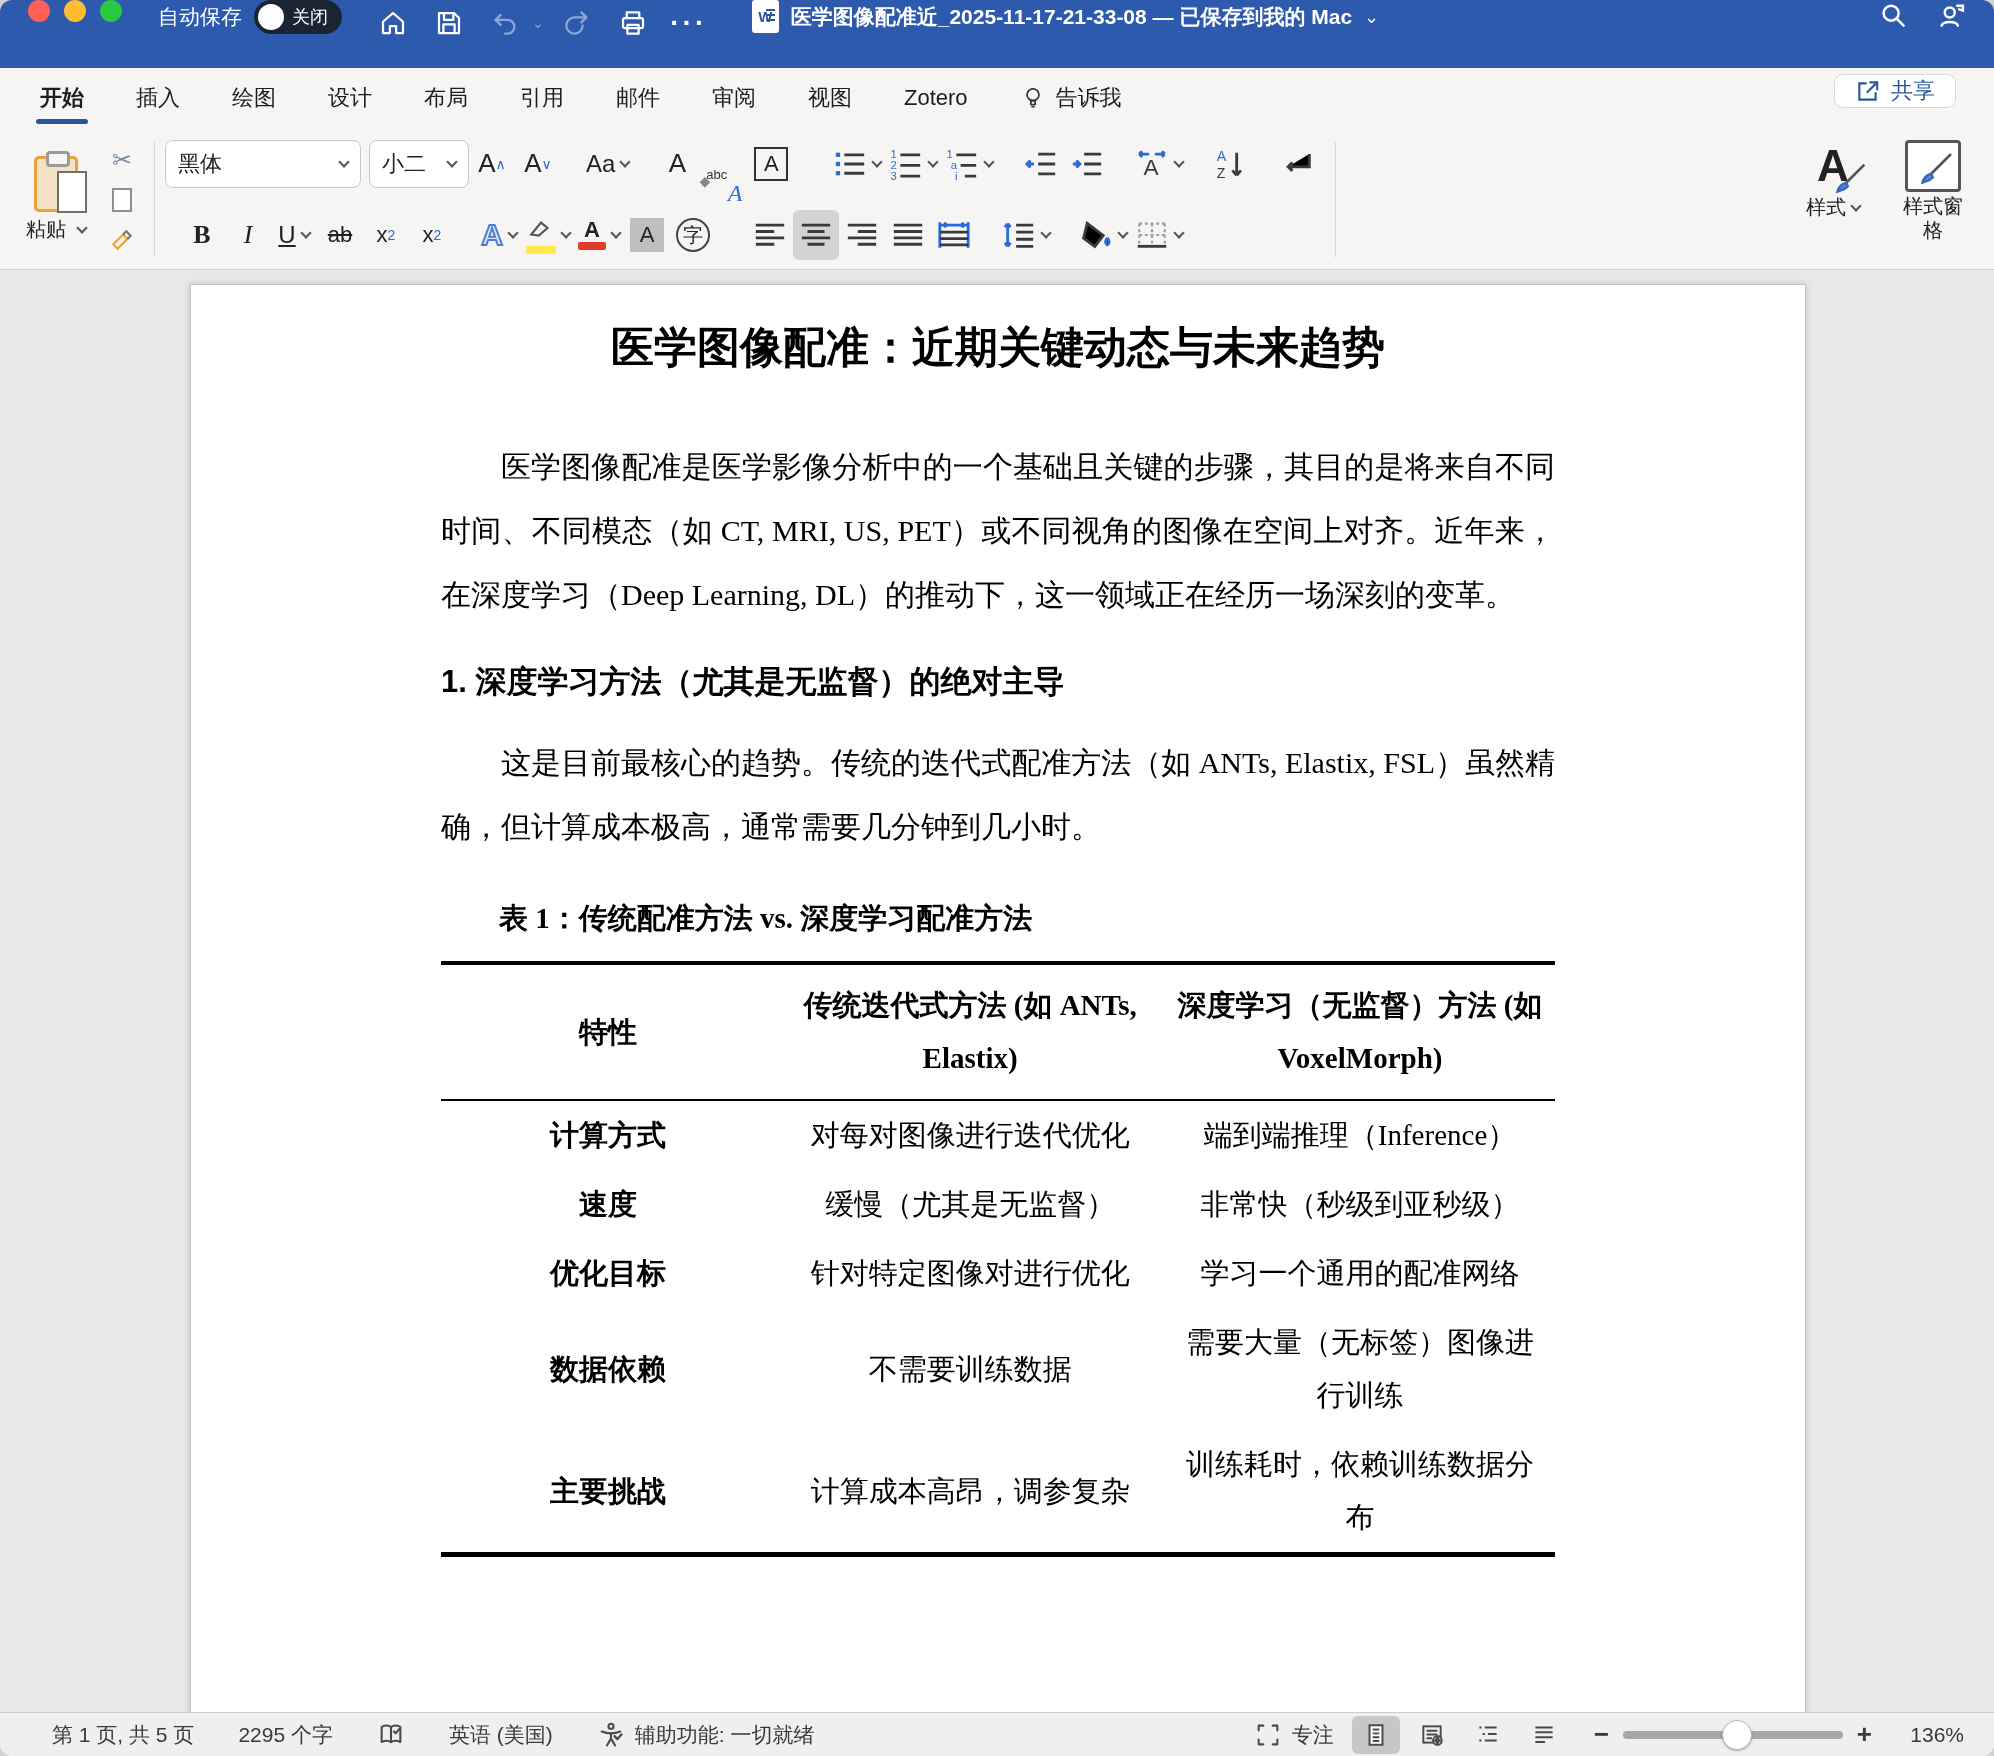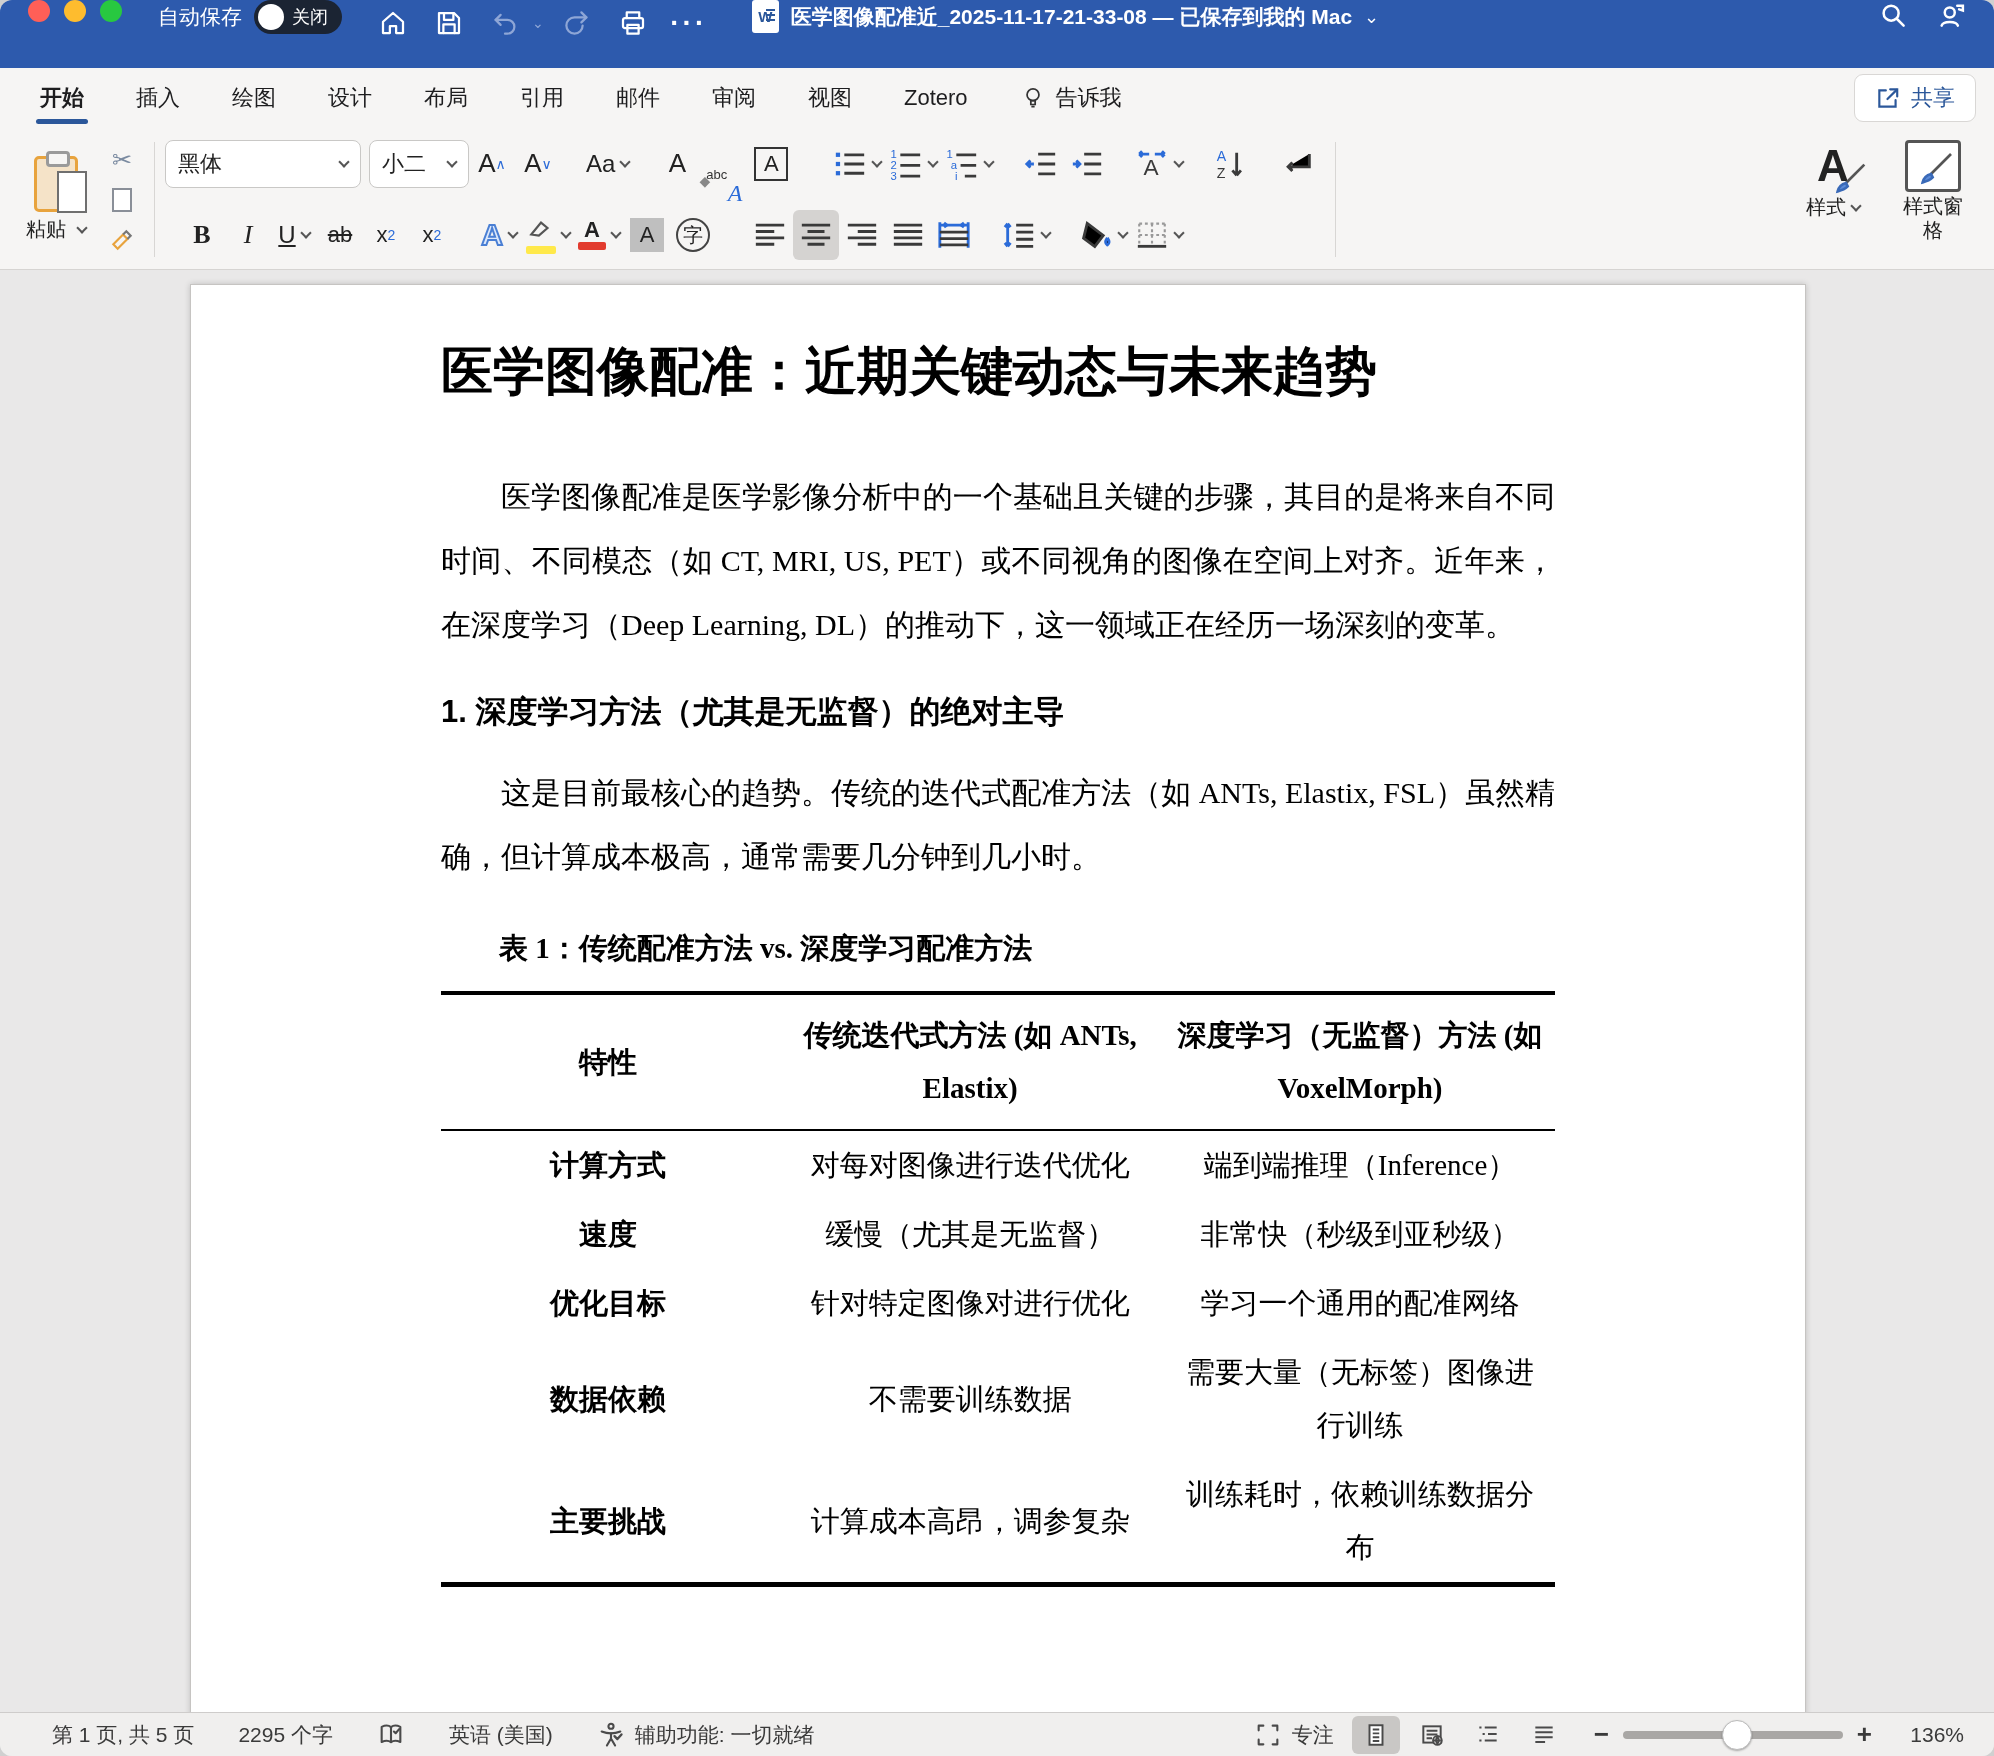--- a/index.html
+++ b/index.html
@@ -26,21 +26,21 @@
   .titlebar-right { margin-left:auto; display:flex; align-items:center; gap:28px; color:#fff; }
   .titlebar-right svg { width:30px; height:30px; stroke:#fff; fill:none; stroke-width:2; stroke-linecap:round; }
 
   
   .tabrow { position:absolute; top:68px; left:0; right:0; height:60px; background:#f6f5f4; display:flex; align-items:center; padding:0 14px; }
   .tab { font-size:22px; color:#1d1d1f; padding:0 26px; height:100%; display:flex; align-items:center; position:relative; cursor:default; }
   .tab.active { font-weight:700; }
   .tab.active::after { content:""; position:absolute; left:22px; right:22px; bottom:4px; height:5px; border-radius:3px; background:#2b579a; }
   .bulb-tab { display:flex; align-items:center; gap:10px; }
   .bulb-tab svg { width:26px; height:26px; stroke:#333; fill:none; stroke-width:1.6; }
-  .share-btn { position:absolute; right:18px; top:74px; background:#fff; border:1px solid #d9d7d5; border-radius:9px; display:flex; align-items:center; gap:10px; padding:8px 20px; color:#2b579a; font-size:22px; }
+  .share-btn { position:absolute; right:38px; top:74px; background:#fff; border:1px solid #d9d7d5; border-radius:9px; display:flex; align-items:center; gap:10px; padding:1px 20px; color:#2b579a; font-size:22px; }
   .share-btn svg { width:26px; height:26px; stroke:#2b579a; fill:none; stroke-width:2; stroke-linecap:round; }
 
   
   .ribbon { position:absolute; top:128px; left:0; right:0; height:142px; background:#f6f5f4; border-bottom:1px solid #d6d4d2; display:flex; align-items:stretch; padding:8px 10px 6px 18px; }
   .rb-divider { width:1px; background:#d8d6d4; margin:6px 10px; }
   .clip-group { display:flex; align-items:center; gap:6px; }
   .paste-btn { display:flex; flex-direction:column; align-items:center; justify-content:center; gap:4px; padding:2px 8px; }
   .clipboard { width:44px; height:56px; border:3px solid #e8a33d; border-radius:5px; position:relative; background:#f5e3c8; }
   .clipboard::before { content:""; position:absolute; left:9px; top:-8px; width:18px; height:10px; border:3px solid #9a9a9a; border-radius:4px; background:#f6f5f4; }
   .clipboard::after { content:""; position:absolute; right:-12px; top:12px; width:26px; height:38px; background:#fff; border:2px solid #6f6f6f; }
@@ -89,21 +89,21 @@
   .styles-group { display:flex; align-items:flex-start; gap:14px; padding:4px 8px 0 4px; margin-left:auto; }
   .big-btn { display:flex; flex-direction:column; align-items:center; gap:2px; font-size:20px; color:#222; min-width:86px; }
   .styleA { position:relative; font-size:44px; font-weight:600; line-height:52px; }
   .styleA svg, .panel-ic svg { position:absolute; width:40px; height:40px; }
   .panel-ic { position:relative; width:56px; height:52px; border:3px solid #555; border-radius:4px; background:#fff; }
   .two-line { text-align:center; line-height:24px; width:64px; }
 
   
   .docarea { position:absolute; top:271px; left:0; right:0; bottom:44px; background:#e9e8e8; overflow:hidden; }
   .page { position:absolute; left:190px; top:13px; width:1616px; height:1500px; background:#fff; border:1px solid #c6c4c2; box-shadow:0 0 6px rgba(0,0,0,0.18); padding:0 250px; }
-  .doc-title { margin-top:52px; font-size:52px; font-weight:700; color:#000; font-family:"Liberation Sans",sans-serif; }
+  .doc-title { margin-top:34px; text-align:center; font-size:43px; font-weight:700; color:#000; font-family:"Liberation Sans",sans-serif; }
   .para { font-family:"Liberation Serif",serif; font-size:30px; line-height:64px; color:#000; text-align:justify; text-indent:2em; }
   .p1 { margin-top:58px; }
   .p2 { margin-top:22px; }
   .h1 { margin-top:32px; font-size:31px; font-weight:700; font-family:"Liberation Sans",sans-serif; line-height:46px; }
   .p3 { margin-top:26px; }
   .tbl-caption { margin-top:40px; font-family:"Liberation Serif",serif; font-weight:700; font-size:29px; text-indent:2em; }
   table.cmp { width:100%; margin-top:22px; border-collapse:collapse; border-top:4px solid #000; border-bottom:5px solid #000; font-family:"Liberation Serif",serif; font-size:29px; }
   table.cmp thead tr { border-bottom:2.5px solid #000; }
   table.cmp th, table.cmp td { text-align:center; vertical-align:middle; padding:8px 10px; line-height:53px; font-weight:400; }
   table.cmp th { font-weight:700; padding:14px 10px; }

